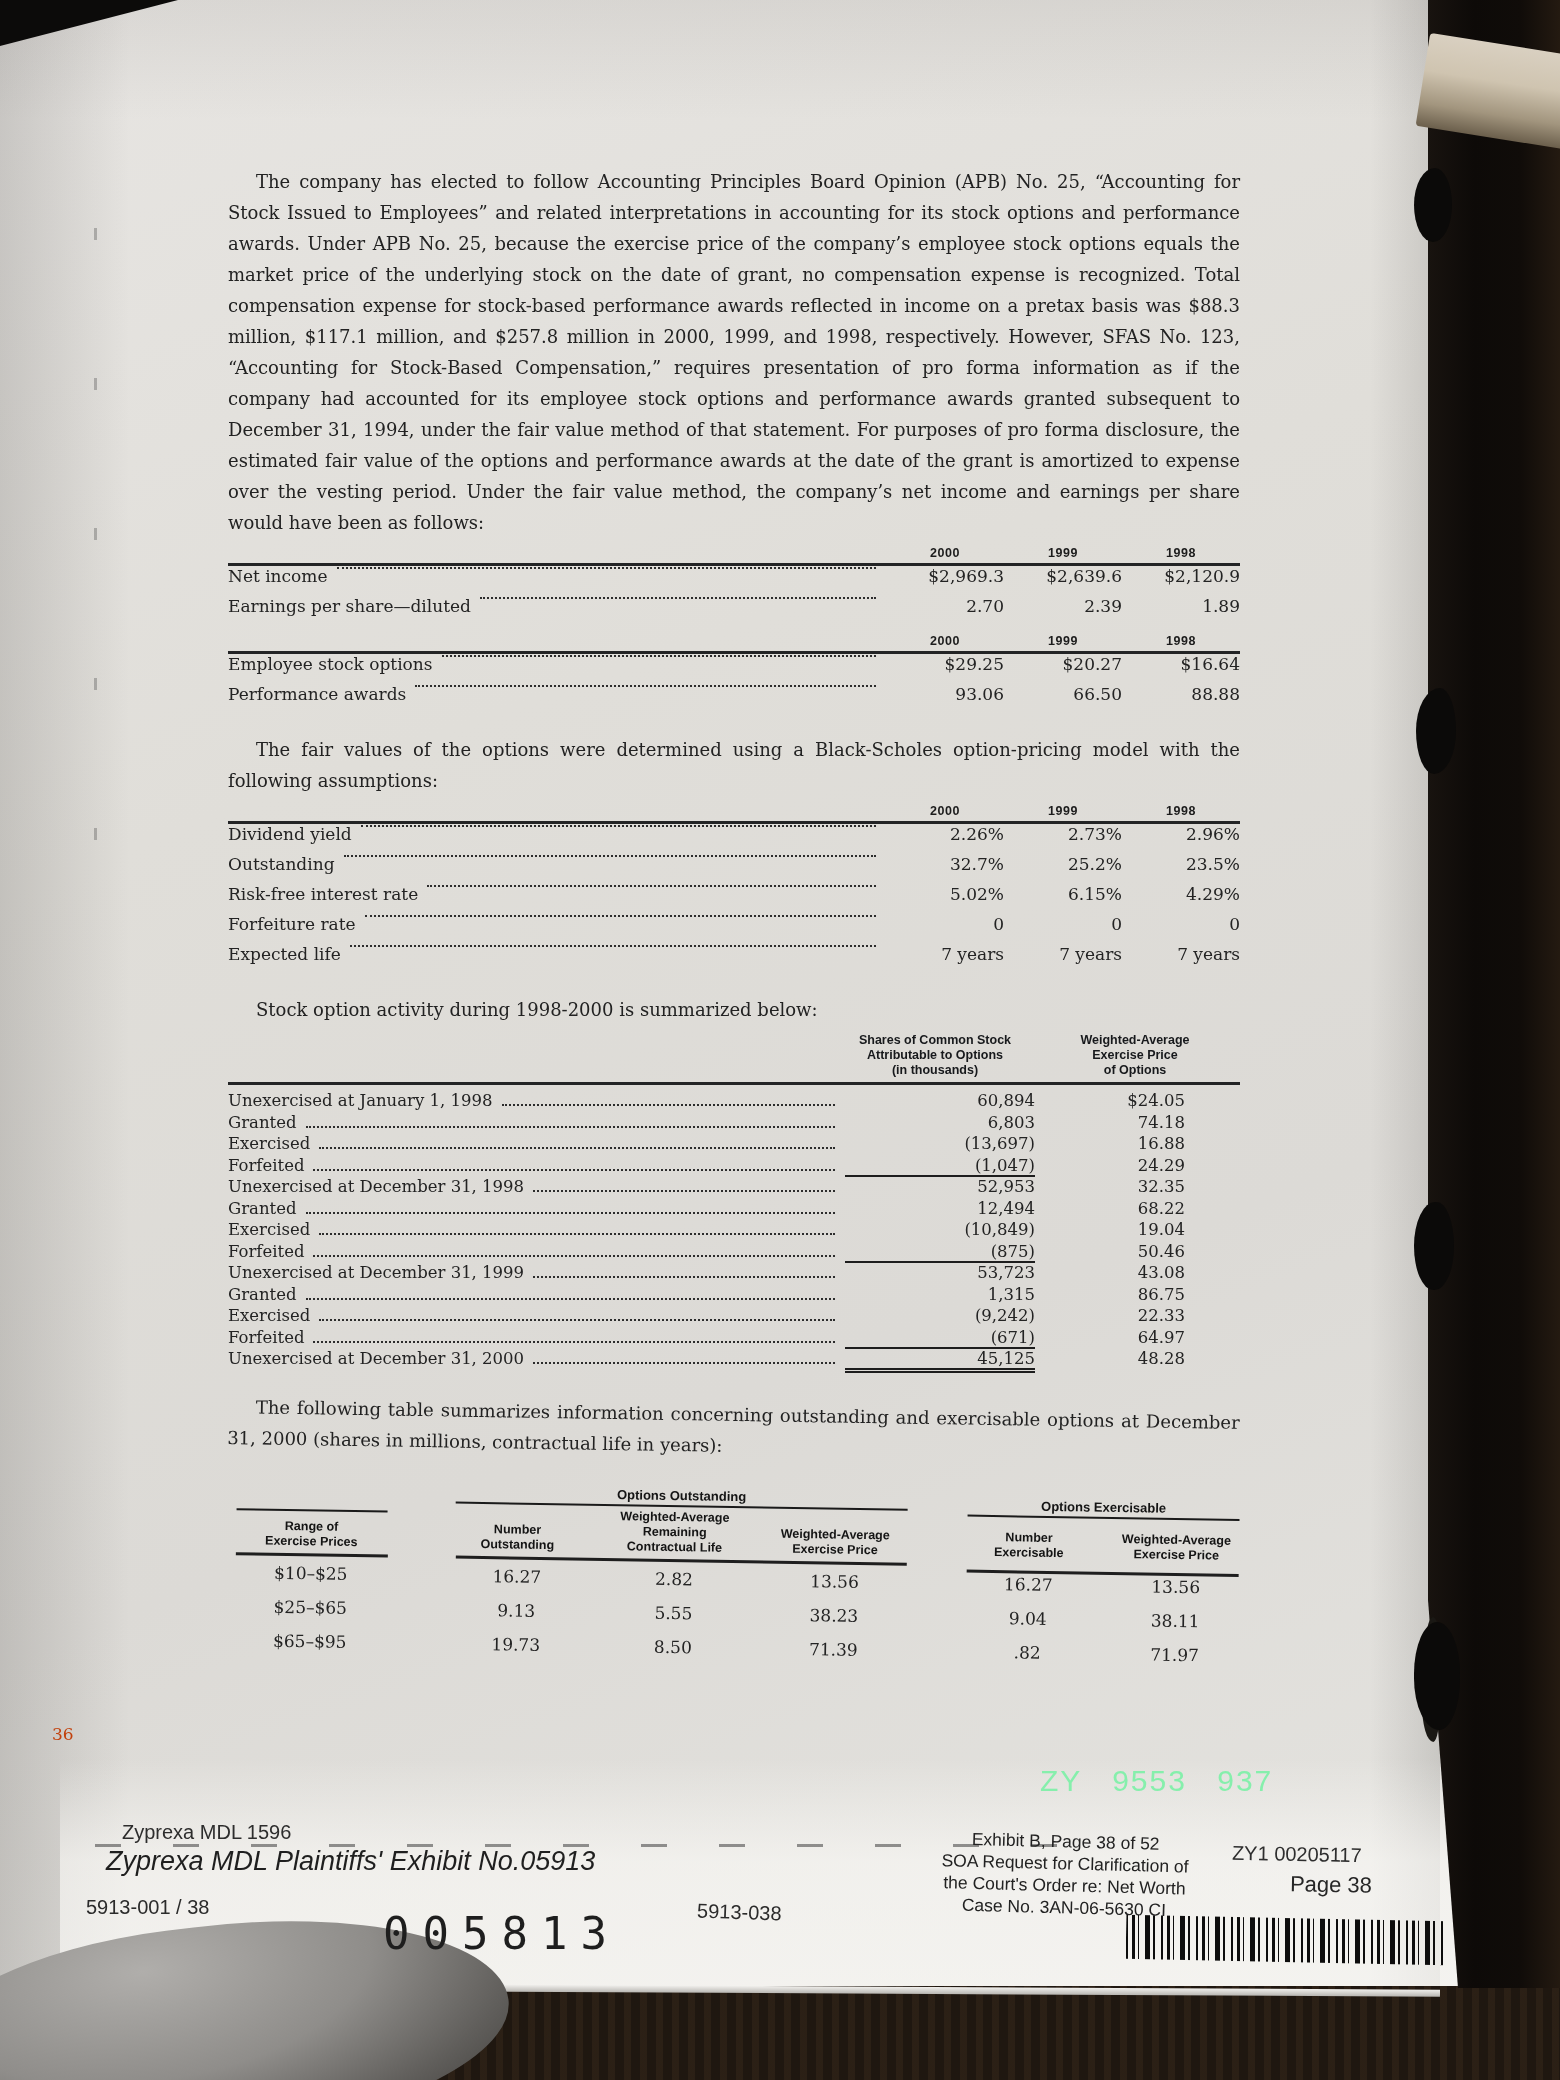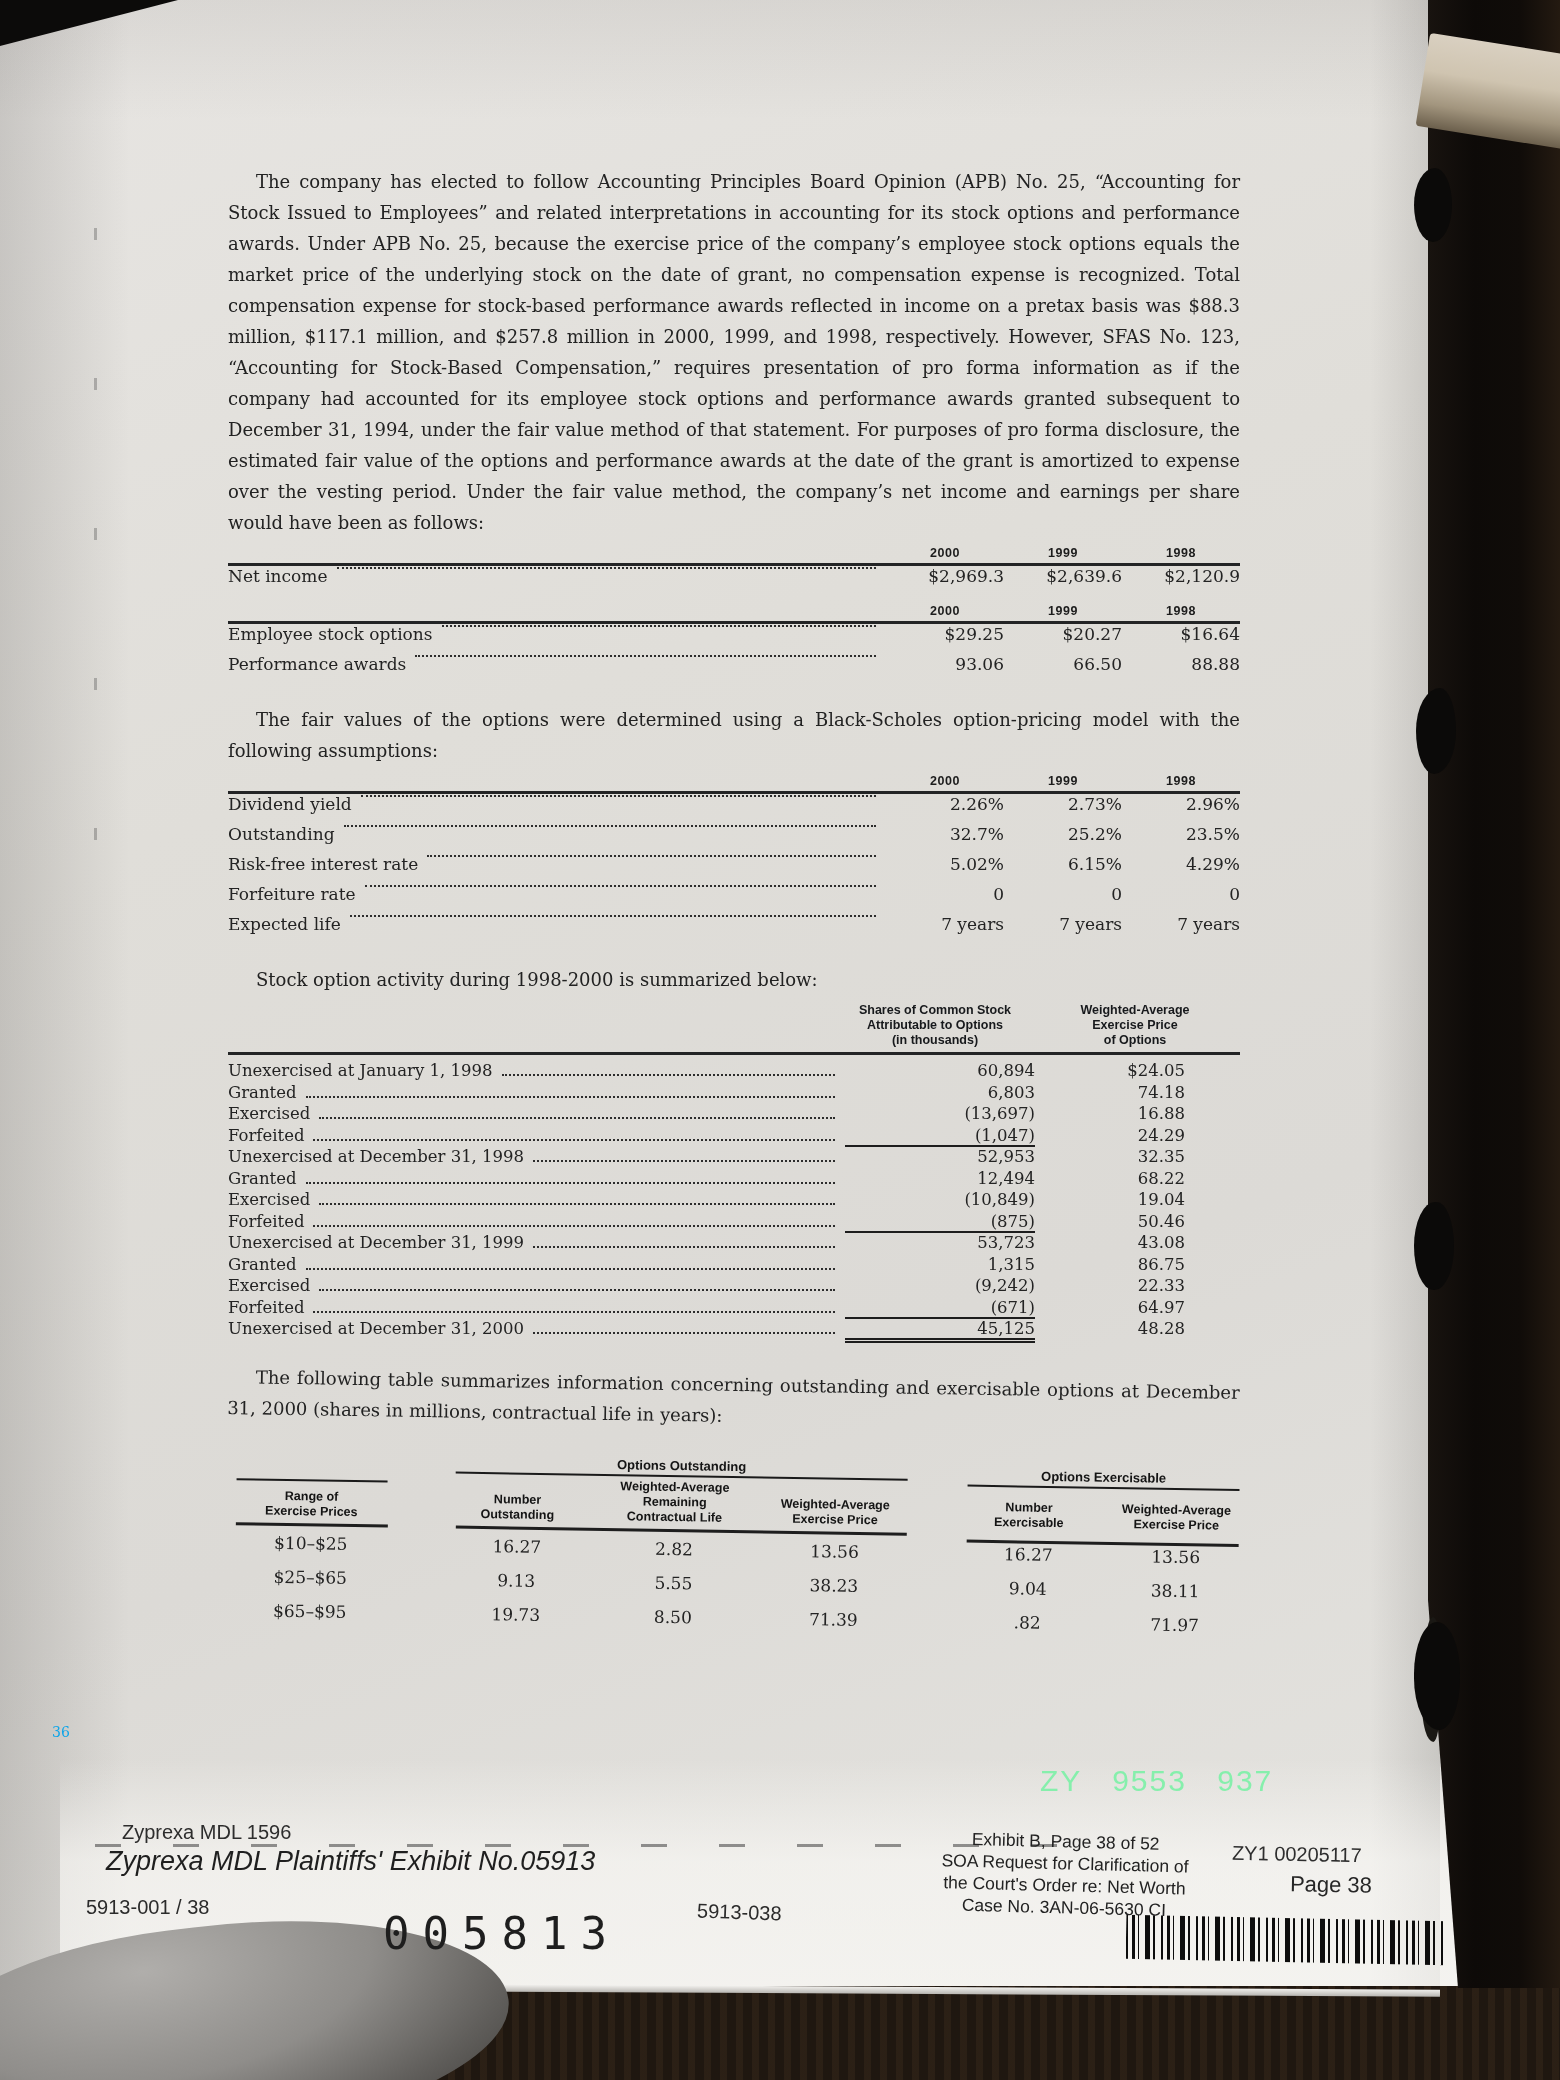--- a/index.html
+++ b/index.html
@@ -99,21 +99,21 @@
   .t5rule .s2{width:535px;margin-left:68px;border-top:3px solid #1e1e1e;}
   .t5rule .s3{width:322px;margin-left:60px;border-top:3px solid #1e1e1e;transform:translateY(6px);}
   .t5r{display:flex;align-items:center;height:34px;font-family:"DejaVu Serif",serif;
     font-size:17px;text-align:center;}
   .t5r > span{display:block;}
 
   .rot{transform:rotate(.9deg);transform-origin:left top;}
 
   
   .abs{position:absolute;z-index:9;}
-  #margin-page{left:52px;top:1724px;font-size:14px;color:#0ea5e9;}
+  #margin-page{left:52px;top:1724px;font-size:17px;color:#c2410c;}
   #zy-stamp{left:1040px;top:1764px;font-family:Liberation Sans, sans-serif;font-size:30px;
     color:#86efac;letter-spacing:2px;word-spacing:20px;}
   #dash-rule{left:95px;top:1844px;width:1000px;height:3px;opacity:.55;
     background:repeating-linear-gradient(90deg,#3e3e3e 0 26px,rgba(0,0,0,0) 26px 78px);}
   #mdl-line{left:122px;top:1821px;font-family:"Liberation Sans",sans-serif;font-size:20px;color:#2d2d2d;}
   #exhibit-line{left:106px;top:1846px;font-family:"Liberation Sans",sans-serif;font-size:27px;color:#1f1f1f;font-style:italic;}
   #bates-left{left:86px;top:1896px;font-family:"Liberation Sans",sans-serif;font-size:20px;color:#2b2b2b;}
   #stamp-number{left:383px;top:1908px;font-family:"DejaVu Sans Mono",monospace;font-size:44px;
     color:#1e1e1e;letter-spacing:13px;}
   #bates-mid{left:697px;top:1901px;font-family:"Liberation Sans",sans-serif;font-size:20px;
@@ -155,20 +155,27 @@
         <span class="yc">1998</span>
       </div>
       <div class="rulebar"></div>
       <div class="trow">
         <span class="lab">Net income</span>
           <span class="dots"></span>
         <span class="cell">$2,969.3</span>
         <span class="cell">$2,639.6</span>
         <span class="cell">$2,120.9</span>
       </div>
+      <div class="trow">
+        <span class="lab">Earnings per share—diluted</span>
+          <span class="dots"></span>
+        <span class="cell">2.70</span>
+        <span class="cell">2.39</span>
+        <span class="cell">1.89</span>
+      </div>
     </div>
 
 
     <div class="fintable">
       <div class="yrow">
         <span class="yc">2000</span>
         <span class="yc">1999</span>
         <span class="yc">1998</span>
       </div>
       <div class="rulebar"></div>

